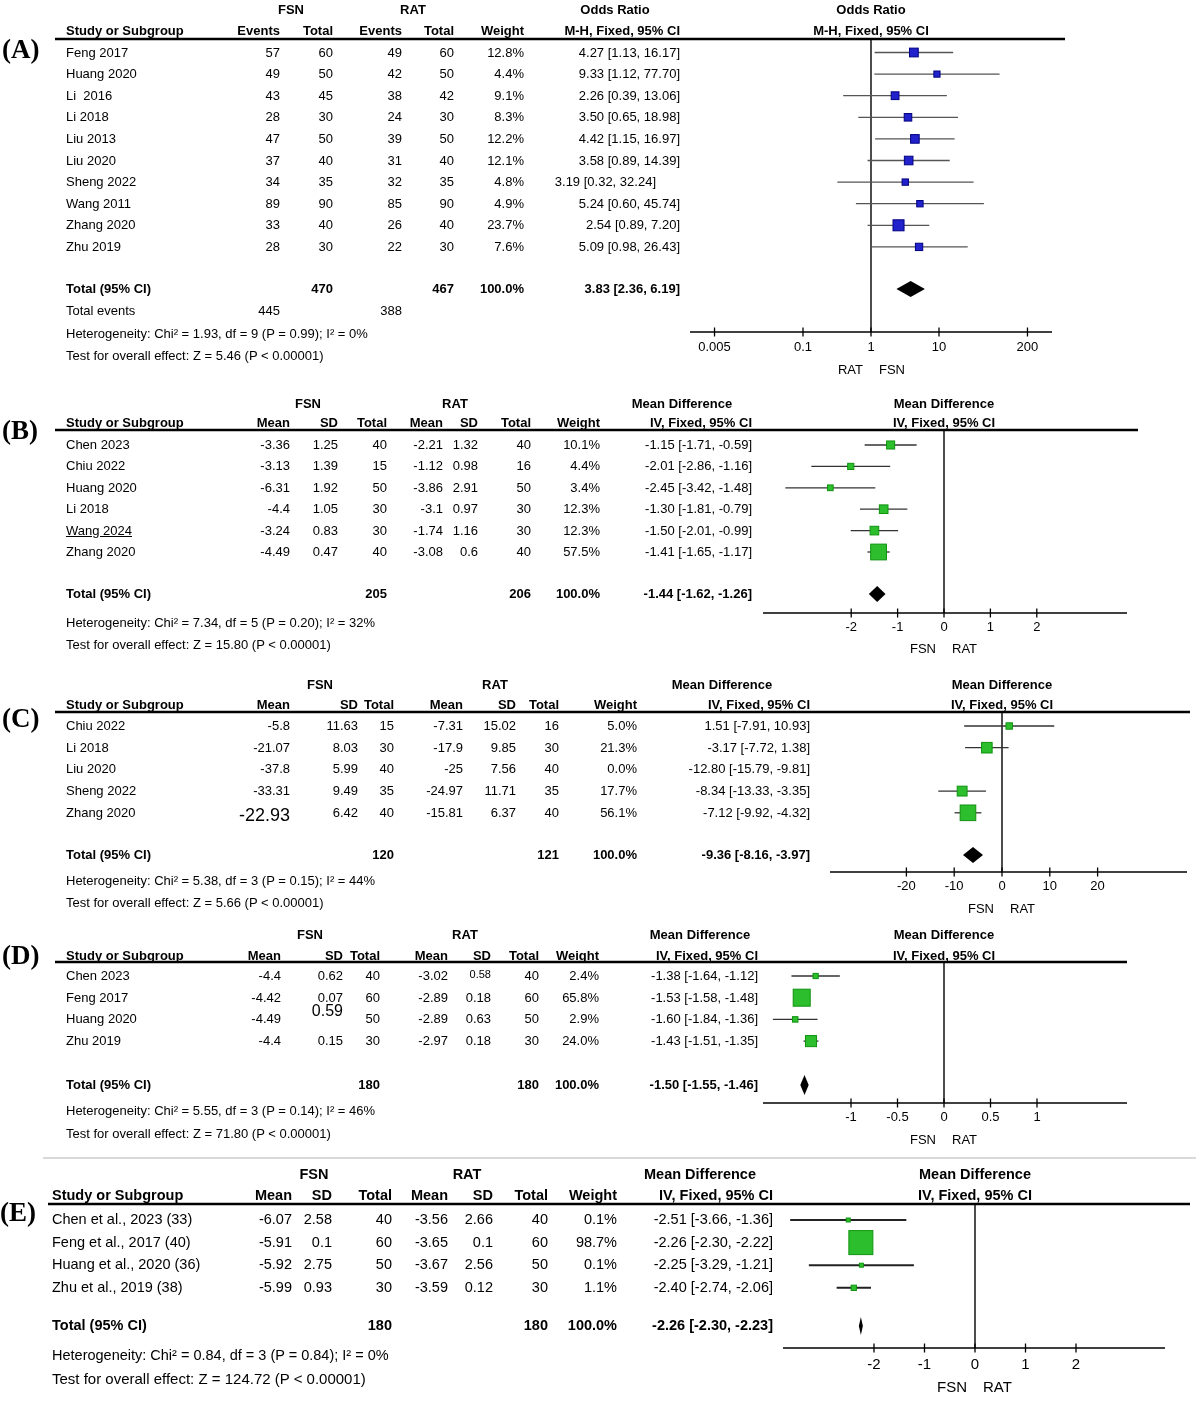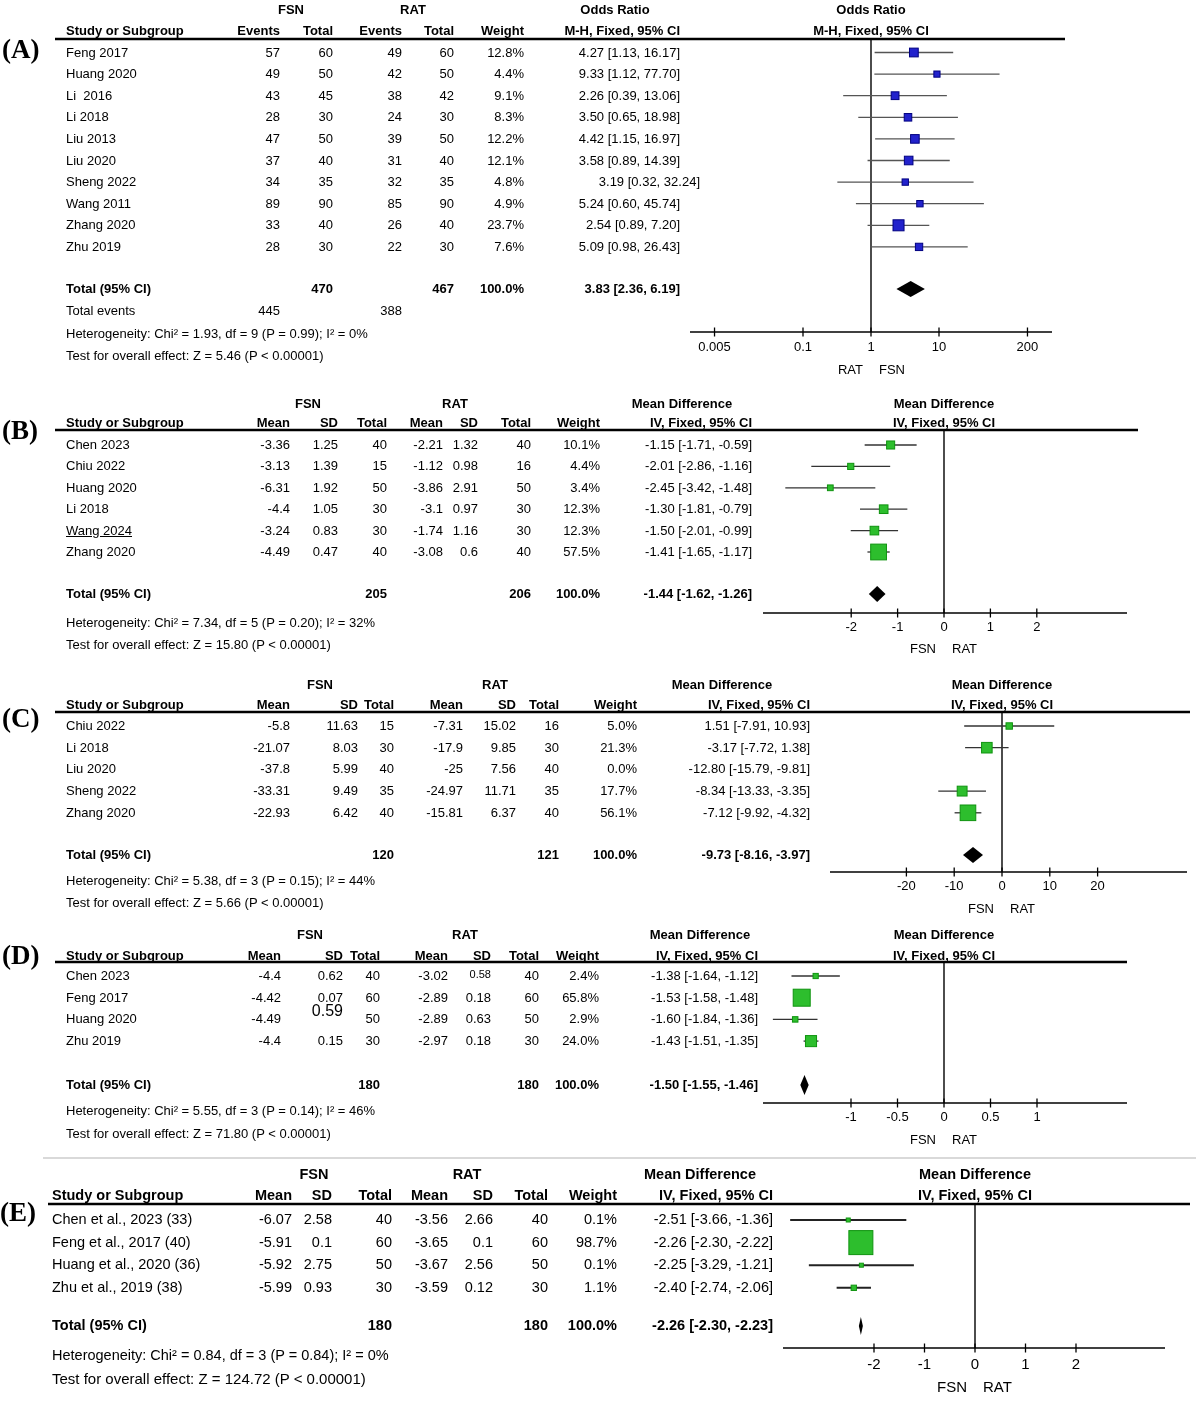--- a/index.html
+++ b/index.html
@@ -194,21 +194,21 @@
     <div class="t" style="font-size: 13px; top: 153.5px; right: 798px;">31</div>
     <div class="t" style="font-size: 13px; top: 153.5px; right: 746px;">40</div>
     <div class="t" style="font-size: 13px; top: 153.5px; right: 676px;">12.1%</div>
     <div class="t" style="font-size: 13px; top: 153.5px; right: 520px;">3.58 [0.89, 14.39]</div>
     <div class="t" style="font-size: 13px; top: 175.1px; left: 66px;">Sheng 2022</div>
     <div class="t" style="font-size: 13px; top: 175.1px; right: 920px;">34</div>
     <div class="t" style="font-size: 13px; top: 175.1px; right: 867px;">35</div>
     <div class="t" style="font-size: 13px; top: 175.1px; right: 798px;">32</div>
     <div class="t" style="font-size: 13px; top: 175.1px; right: 746px;">35</div>
     <div class="t" style="font-size: 13px; top: 175.1px; right: 676px;">4.8%</div>
-    <div class="t" style="font-size: 13px; top: 175.1px; right: 500px;">3.19 [0.32, 32.24]</div>
+    <div class="t" style="font-size: 13px; top: 175.1px; right: 544px;">3.19 [0.32, 32.24]</div>
     <div class="t" style="font-size: 13px; top: 196.7px; left: 66px;">Wang 2011</div>
     <div class="t" style="font-size: 13px; top: 196.7px; right: 920px;">89</div>
     <div class="t" style="font-size: 13px; top: 196.7px; right: 867px;">90</div>
     <div class="t" style="font-size: 13px; top: 196.7px; right: 798px;">85</div>
     <div class="t" style="font-size: 13px; top: 196.7px; right: 746px;">90</div>
     <div class="t" style="font-size: 13px; top: 196.7px; right: 676px;">4.9%</div>
     <div class="t" style="font-size: 13px; top: 196.7px; right: 520px;">5.24 [0.60, 45.74]</div>
     <div class="t" style="font-size: 13px; top: 218.3px; left: 66px;">Zhang 2020</div>
     <div class="t" style="font-size: 13px; top: 218.3px; right: 920px;">33</div>
     <div class="t" style="font-size: 13px; top: 218.3px; right: 867px;">40</div>
@@ -366,33 +366,33 @@
     <div class="t" style="font-size: 13px; top: 784.1px; left: 66px;">Sheng 2022</div>
     <div class="t" style="font-size: 13px; top: 784.1px; right: 910px;">-33.31</div>
     <div class="t" style="font-size: 13px; top: 784.1px; right: 842px;">9.49</div>
     <div class="t" style="font-size: 13px; top: 784.1px; right: 806px;">35</div>
     <div class="t" style="font-size: 13px; top: 784.1px; right: 737px;">-24.97</div>
     <div class="t" style="font-size: 13px; top: 784.1px; right: 684px;">11.71</div>
     <div class="t" style="font-size: 13px; top: 784.1px; right: 641px;">35</div>
     <div class="t" style="font-size: 13px; top: 784.1px; right: 563px;">17.7%</div>
     <div class="t" style="font-size: 13px; top: 784.1px; right: 390px;">-8.34 [-13.33, -3.35]</div>
     <div class="t" style="font-size: 13px; top: 805.8px; left: 66px;">Zhang 2020</div>
-    <div class="t" style="font-size: 13px; top: 805.8px; right: 910px;">-22.93</div>
+    <div class="t" style="font-size: 18px; top: 805.8px; right: 910px;">-22.93</div>
     <div class="t" style="font-size: 13px; top: 805.8px; right: 842px;">6.42</div>
     <div class="t" style="font-size: 13px; top: 805.8px; right: 806px;">40</div>
     <div class="t" style="font-size: 13px; top: 805.8px; right: 737px;">-15.81</div>
     <div class="t" style="font-size: 13px; top: 805.8px; right: 684px;">6.37</div>
     <div class="t" style="font-size: 13px; top: 805.8px; right: 641px;">40</div>
     <div class="t" style="font-size: 13px; top: 805.8px; right: 563px;">56.1%</div>
     <div class="t" style="font-size: 13px; top: 805.8px; right: 390px;">-7.12 [-9.92, -4.32]</div>
     <div class="t b" style="font-size: 13px; top: 848px; left: 66px;">Total (95% CI)</div>
     <div class="t b" style="font-size: 13px; top: 848px; right: 806px;">120</div>
     <div class="t b" style="font-size: 13px; top: 848px; right: 641px;">121</div>
     <div class="t b" style="font-size: 13px; top: 848px; right: 563px;">100.0%</div>
-    <div class="t b" style="font-size: 13px; top: 848px; right: 390px;">-9.73 [-8.16, -3.97]</div>
+    <div class="t b" style="font-size: 13px; top: 848px; right: 390px;">-9.36 [-8.16, -3.97]</div>
     <div class="t" style="font-size: 13px; top: 874px; left: 66px;">Heterogeneity: Chi² = 5.38, df = 3 (P = 0.15); I² = 44%</div>
     <div class="t" style="font-size: 13px; top: 896px; left: 66px;">Test for overall effect: Z = 5.66 (P &lt; 0.00001)</div>
     <div class="t b" style="font-size: 13px; top: 928px; left: 310px; transform: translateX(-50%);">FSN</div>
     <div class="t b" style="font-size: 13px; top: 928px; left: 465px; transform: translateX(-50%);">RAT</div>
     <div class="t b" style="font-size: 13px; top: 928px; left: 700px; transform: translateX(-50%);">Mean Difference</div>
     <div class="t b" style="font-size: 13px; top: 928px; left: 944px; transform: translateX(-50%);">Mean Difference</div>
     <div class="t b" style="font-size: 13px; top: 949px; left: 944px; transform: translateX(-50%);">IV, Fixed, 95% CI</div>
     <div class="t b" style="font-size: 13px; top: 949px; left: 66px;">Study or Subgroup</div>
     <div class="t b" style="font-size: 13px; top: 949px; right: 919px;">Mean</div>
     <div class="t b" style="font-size: 13px; top: 949px; right: 857px;">SD</div>

